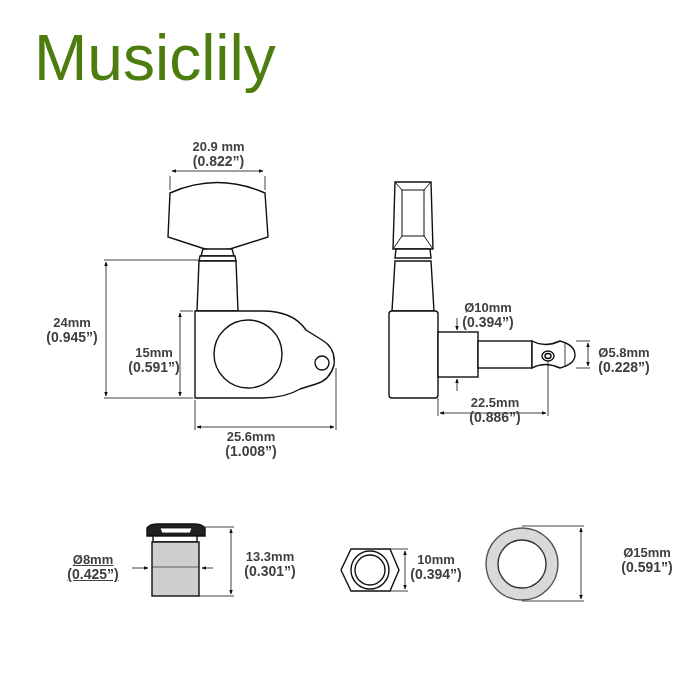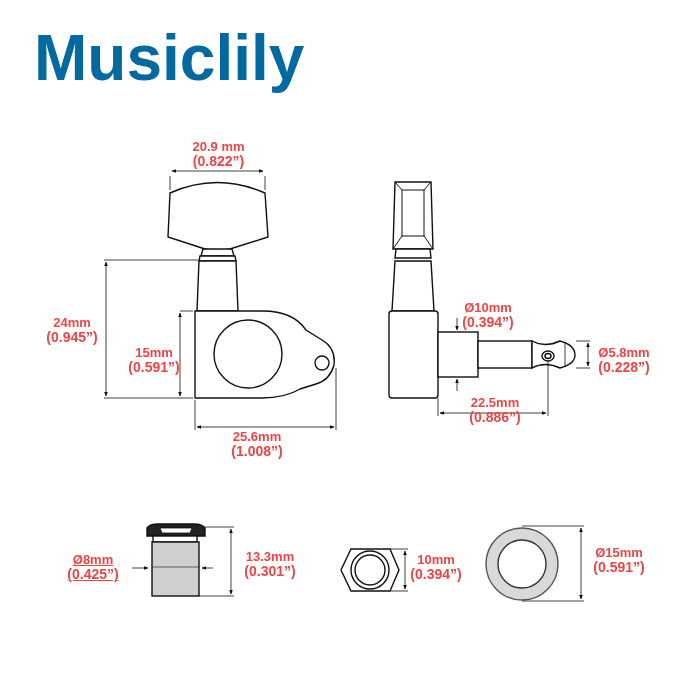--- a/index.html
+++ b/index.html
@@ -1,19 +1,19 @@
 <!DOCTYPE html>
 <html><head>
 <meta charset="utf-8">
 <style>
   html, body { margin:0; padding:0; background:#ffffff; }
   body { width:700px; height:700px; position:relative; overflow:hidden; font-family:"Liberation Sans", sans-serif; }
-  .brand { position:absolute; left:34px; top:26px; font-size:64px; font-weight:700; color:#0369a1; letter-spacing:0px; line-height:1; }
+  .brand { position:absolute; left:34px; top:26px; font-size:64px; font-weight:400; color:#4d7c0f; letter-spacing:0px; line-height:1; }
   svg.drawing { position:absolute; left:0; top:0; }
-  .lbl { position:absolute; text-align:center; color:#ef4444; line-height:1.05; }
+  .lbl { position:absolute; text-align:center; color:#404040; line-height:1.05; }
   .lbl .mm { font-size:13px; font-weight:700; display:block; }
   .lbl .in { font-size:14px; font-weight:700; display:block; }
 </style>
 </head>
 <body>
 
 <div class="brand">Musiclily</div>
 
 <svg class="drawing" width="700" height="700" viewBox="0 0 700 700" fill="none" stroke="#111" stroke-width="1.4">
   <defs>
@@ -124,21 +124,21 @@
 <div class="lbl" style="left:44px; top:316px; width:56px;">
   <span class="mm">24mm</span>
   <span class="in">(0.945”)</span>
 </div>
 
 <div class="lbl" style="left:126px; top:346px; width:56px;">
   <span class="mm">15mm</span>
   <span class="in">(0.591”)</span>
 </div>
 
-<div class="lbl" style="left:222px; top:430px; width:70px;">
+<div class="lbl" style="left:216px; top:430px; width:70px;">
   <span class="mm">25.6mm</span>
   <span class="in">(1.008”)</span>
 </div>
 
 <div class="lbl" style="left:455px; top:301px; width:66px;">
   <span class="mm">Ø10mm</span>
   <span class="in">(0.394”)</span>
 </div>
 
 <div class="lbl" style="left:591px; top:346px; width:66px;">
@@ -159,16 +159,16 @@
 <div class="lbl" style="left:234px; top:550px; width:72px;">
   <span class="mm">13.3mm</span>
   <span class="in">(0.301”)</span>
 </div>
 
 <div class="lbl" style="left:408px; top:553px; width:56px;">
   <span class="mm">10mm</span>
   <span class="in">(0.394”)</span>
 </div>
 
-<div class="lbl" style="left:584px; top:546px; width:70px;">
+<div class="lbl" style="left:612px; top:546px; width:70px;">
   <span class="mm">Ø15mm</span>
   <span class="in">(0.591”)</span>
 </div>
 
 </body></html>

